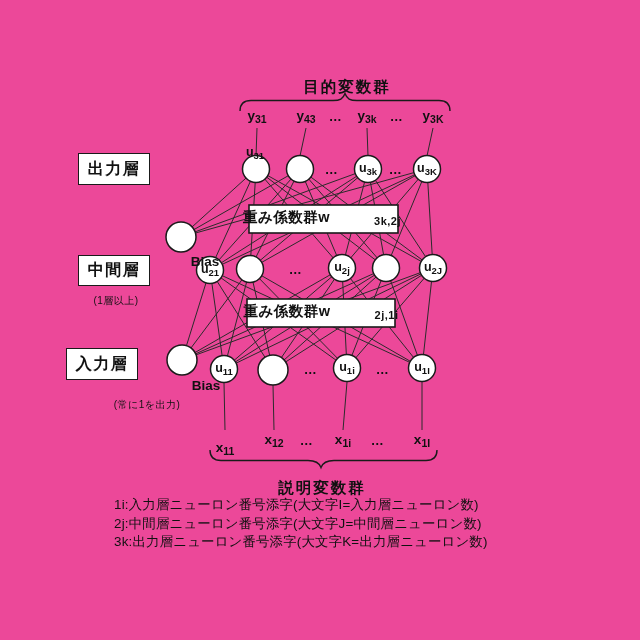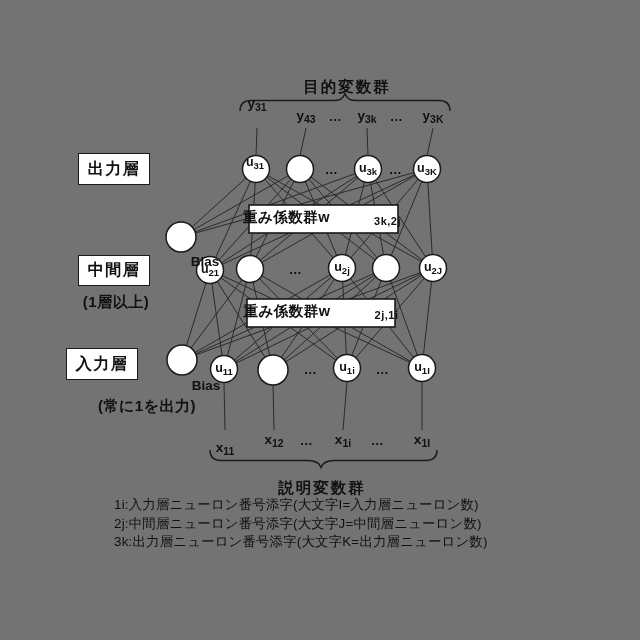--- a/index.html
+++ b/index.html
@@ -1,32 +1,32 @@
 <!DOCTYPE html>
 <html><head>
 <meta charset="utf-8">
 <style>
   html,body{margin:0;padding:0;background:#ffffff;}
   .stage{
-    position:relative;width:640px;height:640px;background:#737373;overflow:hidden;
+    position:relative;width:640px;height:640px;background:#ec4899;overflow:hidden;
     font-family:"Liberation Sans","DejaVu Sans",sans-serif;color:#111;
   }
   .stage svg{position:absolute;left:0;top:0;}
   .lb{position:absolute;transform:translate(-50%,-50%);white-space:nowrap;line-height:1;}
   .nl{font-size:12.5px;font-weight:700;letter-spacing:0;}
   .nl sub{font-size:9.5px;vertical-align:-0.28em;}
   .vl{font-size:13.5px;font-weight:700;}
   .vl sub{font-size:10.5px;vertical-align:-0.3em;}
   .dots{font-size:13px;font-weight:700;letter-spacing:1.5px;}
   .tagbox{
     position:absolute;border:1.7px solid #1a1a1a;background:#fff;
     display:flex;align-items:center;justify-content:center;
     font-size:16px;font-weight:600;letter-spacing:1.5px;
   }
-  .note{font-size:15px;font-weight:700;letter-spacing:0.5px;}
+  .note{font-size:10px;font-weight:400;letter-spacing:0.5px;}
   .grouplabel{font-size:15.5px;font-weight:700;letter-spacing:2px;}
   .wlabel{font-size:14.5px;font-weight:600;letter-spacing:0.5px;}
   .wlabel sub{font-size:11px;vertical-align:-0.3em;margin-left:44px;}
   .bias{font-size:13.5px;font-weight:600;margin-left:24px;}
   .legend{
     position:absolute;left:114px;top:496px;
     font-size:13.4px;line-height:18.6px;font-weight:500;letter-spacing:0.2px;
   }
   .legend div{white-space:nowrap;}
 </style>
@@ -113,40 +113,40 @@
         <circle cx="273" cy="370" r="15"></circle>
         <circle cx="347" cy="368" r="13.5"></circle>
         <circle cx="422" cy="368" r="13.5"></circle>
       </g>
     <path d="M 240 111 C 240 103.5, 244 100.5, 251 100.5 L 333 100.5 C 340 100.5, 343 99, 345 93.5 C 347 99, 350 100.5, 357 100.5 L 439 100.5 C 446 100.5, 450 103.5, 450 111" fill="none" stroke="#1a1a1a" stroke-width="1.4"></path>
     <path d="M 210 450 C 210 457.5, 214 460.5, 221 460.5 L 308 460.5 C 315 460.5, 319 462, 321 467.5 C 323 462, 327 460.5, 334 460.5 L 426 460.5 C 433 460.5, 437 457.5, 437 450" fill="none" stroke="#1a1a1a" stroke-width="1.4"></path>
   </svg>
 
   <div class="lb grouplabel" style="left:347px;top:87px">目的変数群</div>
 
-  <div class="lb vl" style="left:257px;top:105px"><span>y</span><sub>31</sub></div>
+  <div class="lb vl" style="left:257px;top:117px"><span>y</span><sub>31</sub></div>
   <div class="lb vl" style="left:306px;top:117px"><span>y</span><sub>43</sub></div>
   <div class="lb dots" style="left:336px;top:116px">…</div>
   <div class="lb vl" style="left:367px;top:117px"><span>y</span><sub>3k</sub></div>
   <div class="lb dots" style="left:397px;top:116px">…</div>
   <div class="lb vl" style="left:433px;top:117px"><span>y</span><sub>3K</sub></div>
 
   <div class="tagbox" style="left:78px;top:255px;width:70px;height:29px">
     <span>中間層</span>
   </div>
   <div class="tagbox" style="left:78px;top:153px;width:70px;height:30px">
     <span>出力層</span>
   </div>
   <div class="lb note" style="left:116px;top:301px">(1層以上)</div>
   <div class="tagbox" style="left:66px;top:348px;width:70px;height:30px">
     <span>入力層</span>
   </div>
   <div class="lb note" style="left:147px;top:405px">(常に1を出力)</div>
 
-  <div class="lb nl" style="left:255px;top:163px"><span>u</span><sub>31</sub></div>
+  <div class="lb nl" style="left:255px;top:153px"><span>u</span><sub>31</sub></div>
   <div class="lb dots" style="left:332px;top:169px">…</div>
   <div class="lb nl" style="left:368px;top:169px"><span>u</span><sub>3k</sub></div>
   <div class="lb dots" style="left:396px;top:169px">…</div>
   <div class="lb nl" style="left:427px;top:169px"><span>u</span><sub>3K</sub></div>
 
   <div class="lb wlabel" style="left:322px;top:219px"><span>重み係数群w</span><sub>3k,2j</sub></div>
   <div class="lb wlabel" style="left:321px;top:313px"><span>重み係数群w</span><sub>2j,1i</sub></div>
 
   <div class="lb bias" style="left:181px;top:262px">Bias</div>
   <div class="lb nl" style="left:210px;top:270px"><span>u</span><sub>21</sub></div>

